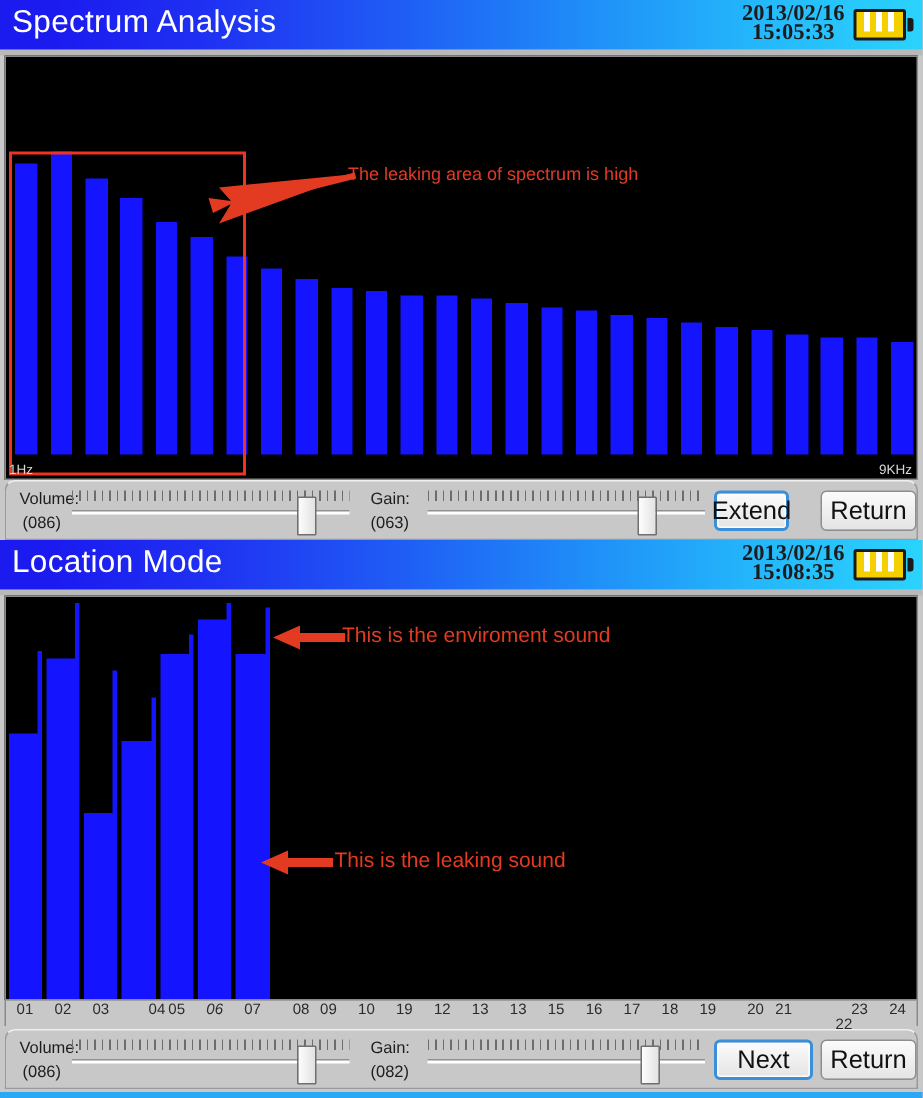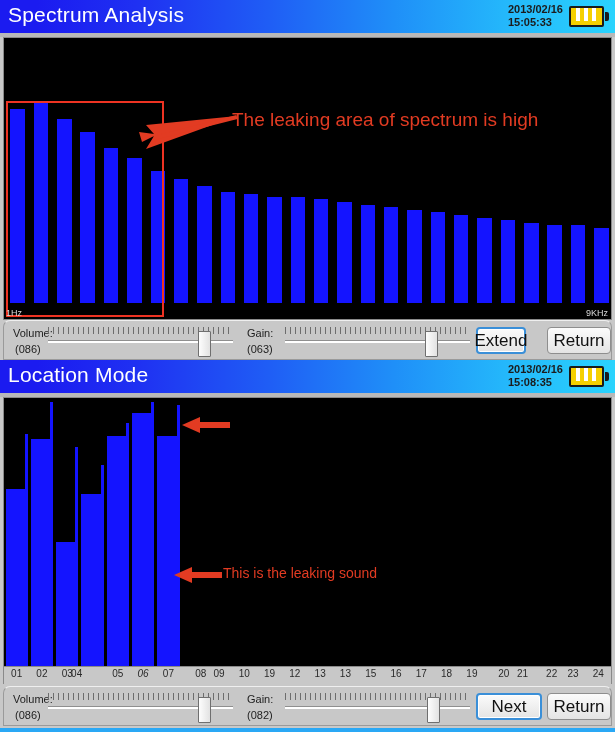--- a/index.html
+++ b/index.html
@@ -17,23 +17,23 @@
     background:linear-gradient(to right,#1b1bf0 0%,#1b1bf0 6%,#1f30f2 22%,#1f5ef5 44%,#1f8ff8 64%,#24b7fb 82%,#2ad3fd 100%);
     overflow:hidden;
   }
   .title-text{
     position:absolute;left:8px;top:3px;
     font-size:21px;color:#ffffff;letter-spacing:0.2px;
     font-family:"Liberation Sans",sans-serif;
   }
   .clock{
     position:absolute;right:52px;top:3px;
-    text-align:left;color:#1c1c1c;
-    font-size:11px;line-height:13px;font-weight:bold;
-    font-family:Liberation Sans, sans-serif;
+    text-align:center;color:#1c1c1c;
+    font-size:15px;line-height:13px;font-weight:bold;
+    font-family:Liberation Serif, serif;
   }
   .battery{
     position:absolute;right:6px;top:6px;
     width:40px;height:21px;
   }
   .batt-body{
     position:absolute;left:0;top:0;width:35px;height:21px;
     border:2px solid #1a1a1a;border-radius:2px;background:#f5d000;
     box-sizing:border-box;
   }
@@ -69,21 +69,21 @@
 
   
   .hl-rect{
     position:absolute;border:2px solid #ee3322;
     box-sizing:border-box;pointer-events:none;
   }
 
   
   .anno{
     position:absolute;color:#e23b22;
-    font-size:19px;white-space:nowrap;
+    font-size:12px;white-space:nowrap;
     font-family:"Liberation Sans",sans-serif;
   }
   .anno-sm{font-size:14px;}
   .arrow{position:absolute;pointer-events:none;}
 
   
   .axis-strip{
     position:relative;margin:0 3px;height:17px;
     background:#c8c8c8;border-left:1px solid #8a8a8a;border-right:1px solid #8a8a8a;
     box-sizing:border-box;
@@ -239,49 +239,50 @@
         <div class="bar" style="left: 102.667px; width: 21.2917px; height: 229.68px; background: rgb(20, 20, 255);"></div>
         <div class="peak" style="left: 121.958px; width: 3px; bottom: 0px; height: 242.88px; background: rgb(20, 20, 255);"></div>
         <div class="bar" style="left: 127.958px; width: 21.2917px; height: 253.44px; background: rgb(20, 20, 255);"></div>
         <div class="peak" style="left: 147.25px; width: 3px; bottom: 0px; height: 264px; background: rgb(20, 20, 255);"></div>
         <div class="bar" style="left: 153.25px; width: 21.2917px; height: 229.68px; background: rgb(20, 20, 255);"></div>
         <div class="peak" style="left: 172.542px; width: 3px; bottom: 0px; height: 261.36px; background: rgb(20, 20, 255);"></div>
       </div>
     <svg class="arrow" style="left:176px;top:16px;" width="52" height="22" viewBox="0 0 52 22">
       <polygon points="2,11 20,3 20,8 50,8 50,14 20,14 20,19" fill="#e23b22"></polygon>
     </svg>
+    <div class="anno anno-sm" style="left:224px;top:17px;">This is the enviroment sound</div>
     <svg class="arrow" style="left:168px;top:166px;" width="52" height="22" viewBox="0 0 52 22">
       <polygon points="2,11 20,3 20,8 50,8 50,14 20,14 20,19" fill="#e23b22"></polygon>
     </svg>
     <div class="anno anno-sm" style="left:219px;top:167px;">This is the leaking sound</div>
   </div>
 
   <div class="axis-strip" id="location-axis">
       <div class="tick" style="left: 0px; width: 25.2917px;">01</div>
       <div class="tick" style="left: 25.2917px; width: 25.2917px;">02</div>
       <div class="tick" style="left: 50.5833px; width: 25.2917px;">03</div>
-      <div class="tick" style="left: 60px; width: 25.2917px;">04</div>
+      <div class="tick" style="left: 88px; width: 25.2917px;">04</div>
       <div class="tick" style="left: 101.167px; width: 25.2917px;">05</div>
       <div class="tick" style="left: 126.458px; width: 25.2917px; font-style: italic;">06</div>
       <div class="tick" style="left: 151.75px; width: 25.2917px;">07</div>
       <div class="tick" style="left: 177.042px; width: 25.2917px; text-align: right;">08</div>
       <div class="tick" style="left: 202.333px; width: 25.2917px;">09</div>
       <div class="tick" style="left: 227.625px; width: 25.2917px;">10</div>
       <div class="tick" style="left: 252.917px; width: 25.2917px;">19</div>
       <div class="tick" style="left: 278.208px; width: 25.2917px;">12</div>
       <div class="tick" style="left: 303.5px; width: 25.2917px;">13</div>
       <div class="tick" style="left: 328.792px; width: 25.2917px;">13</div>
       <div class="tick" style="left: 354.083px; width: 25.2917px;">15</div>
       <div class="tick" style="left: 379.375px; width: 25.2917px;">16</div>
       <div class="tick" style="left: 404.667px; width: 25.2917px;">17</div>
       <div class="tick" style="left: 429.958px; width: 25.2917px;">18</div>
       <div class="tick" style="left: 455.25px; width: 25.2917px;">19</div>
       <div class="tick" style="left: 480px; width: 25.2917px; text-align: right;">20</div>
       <div class="tick" style="left: 505.833px; width: 25.2917px;">21</div>
-      <div class="tick" style="left: 535px; width: 25.2917px;">22</div>
+      <div class="tick" style="left: 546px; width: 25.2917px; margin-top: 10px;">22</div>
       <div class="tick" style="left: 556.417px; width: 25.2917px;">23</div>
       <div class="tick" style="left: 581.708px; width: 25.2917px;">24</div>
     </div>
 
   <div class="ctrlbar" style="margin-top:2px;">
     <div class="ctrl-label" style="left:9px;top:6px;">Volume:</div>
     <div class="ctrl-label" style="left:11px;top:22px;">(086)</div>
     <div class="slider" style="left:44px;top:6px;width:185px;">
       <div class="slider-ticks"></div>
       <div class="slider-track"></div>

